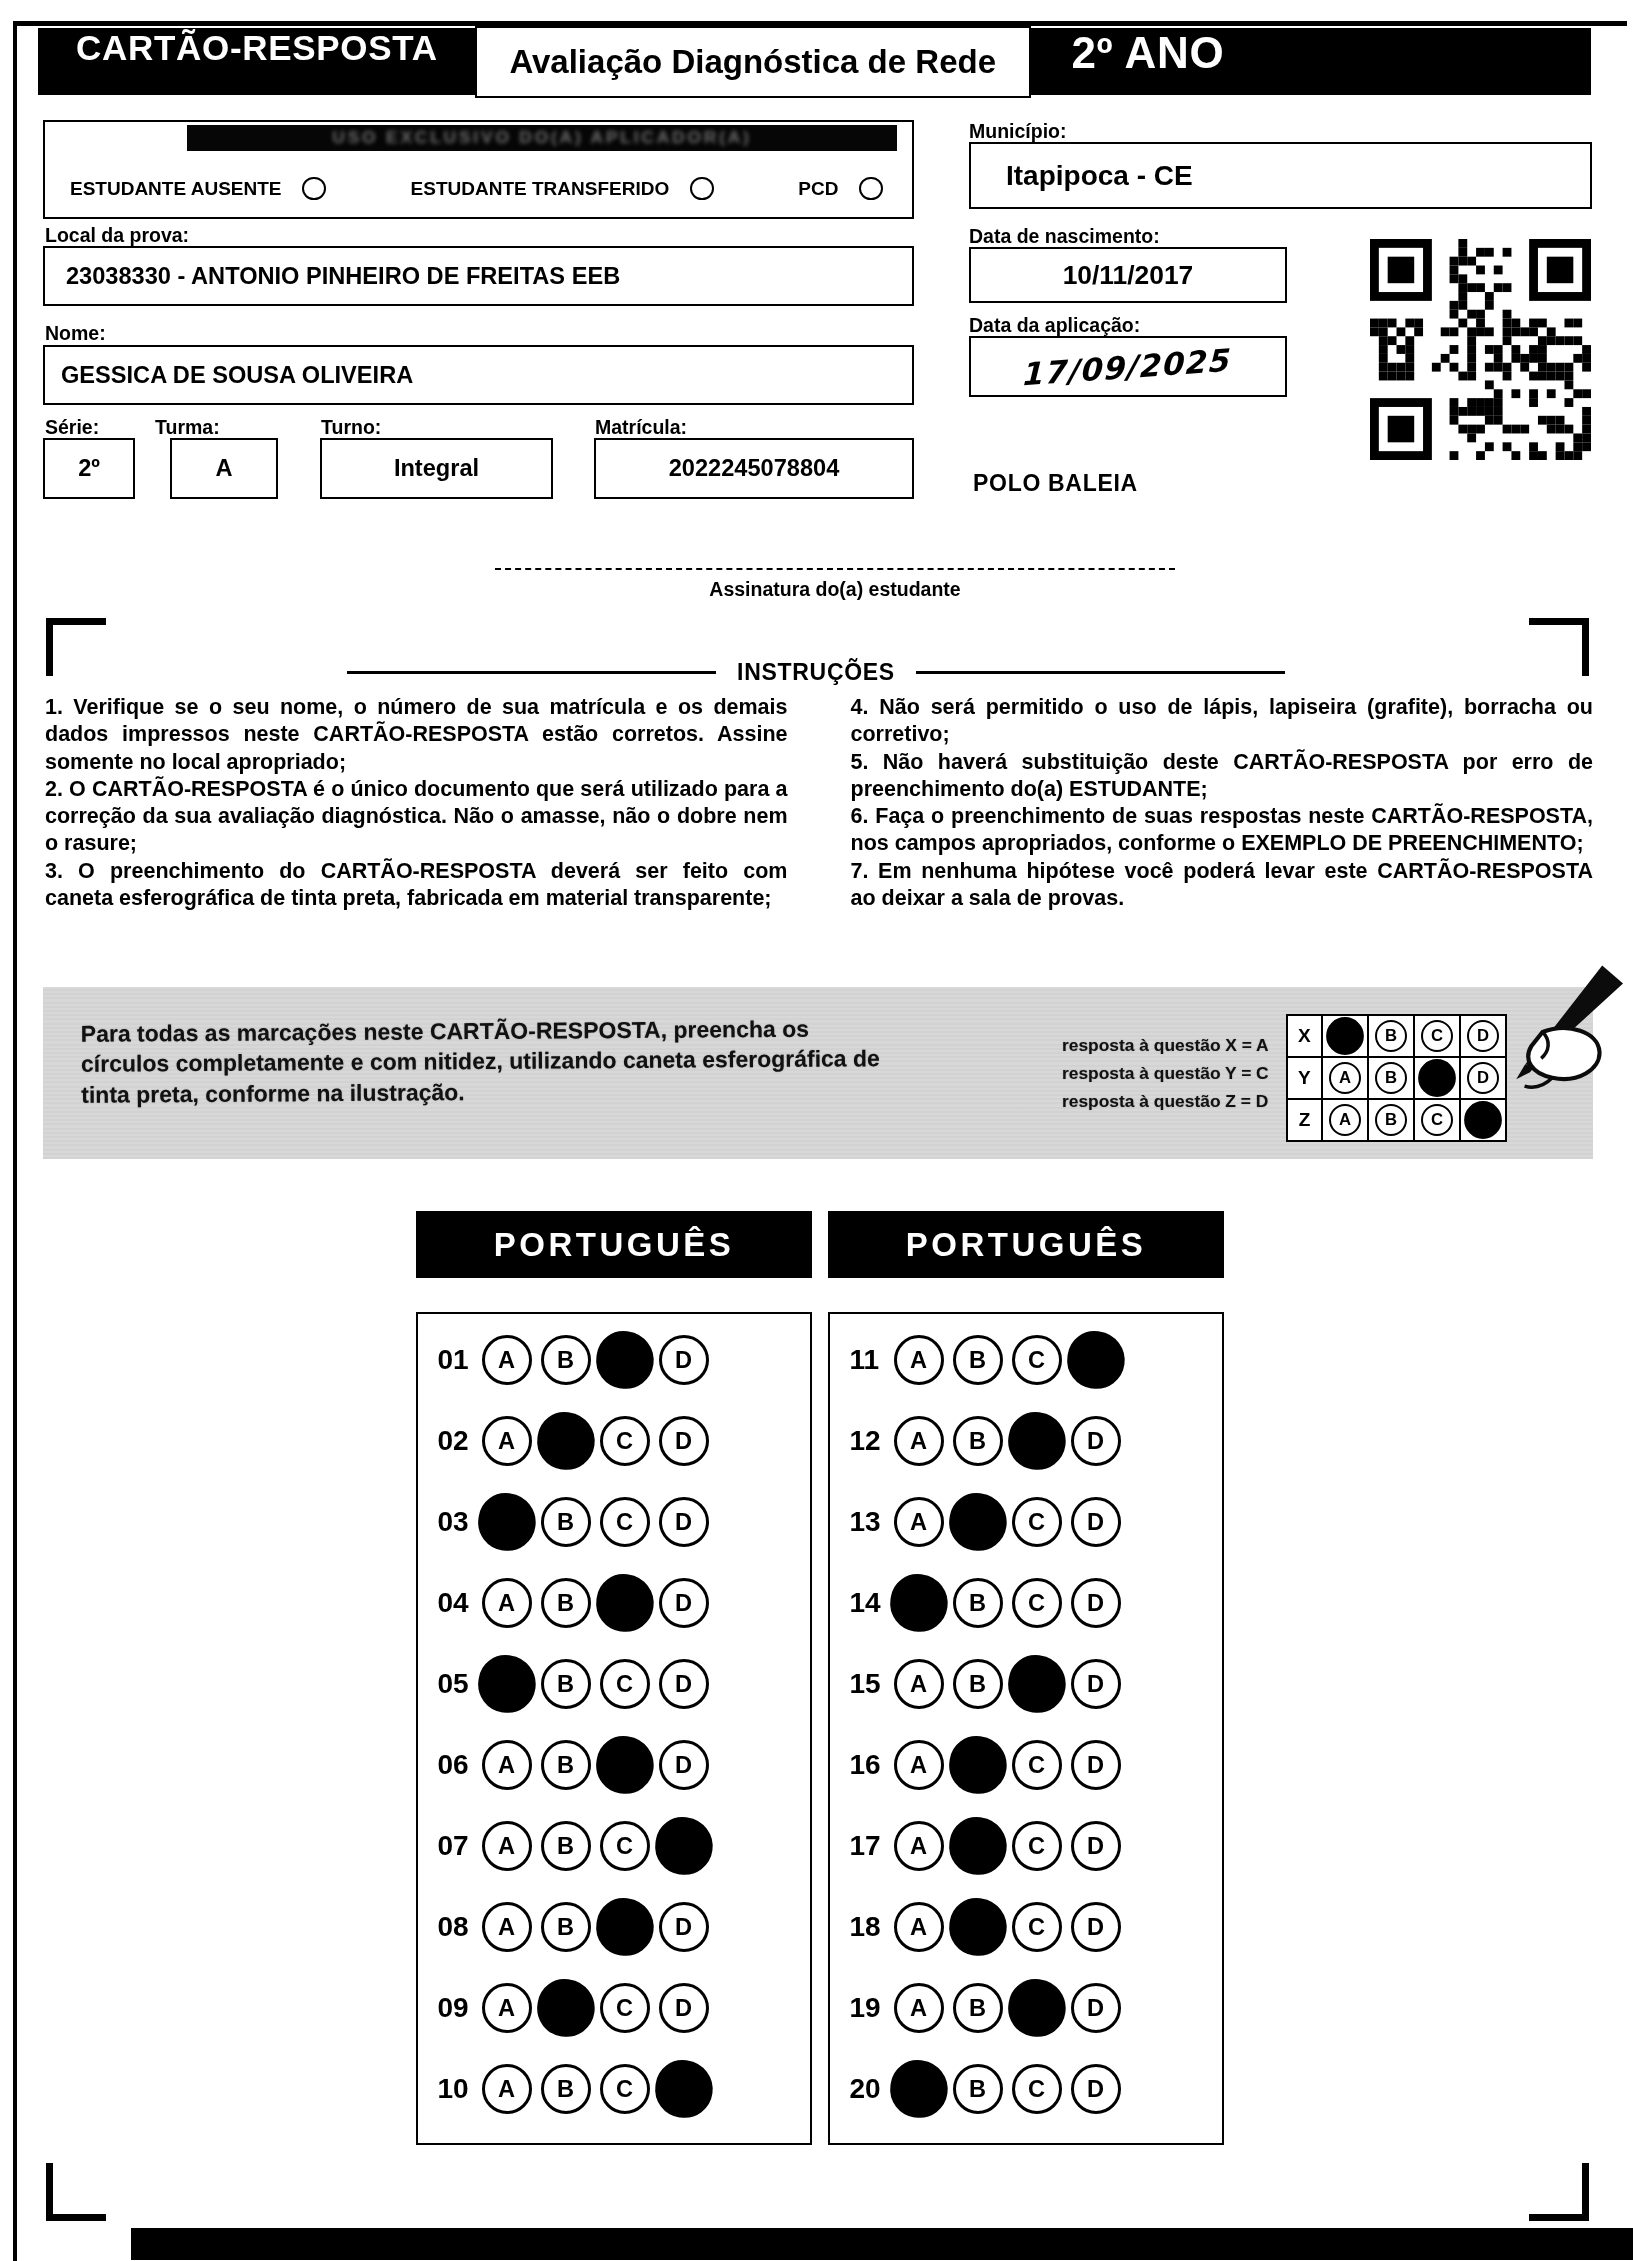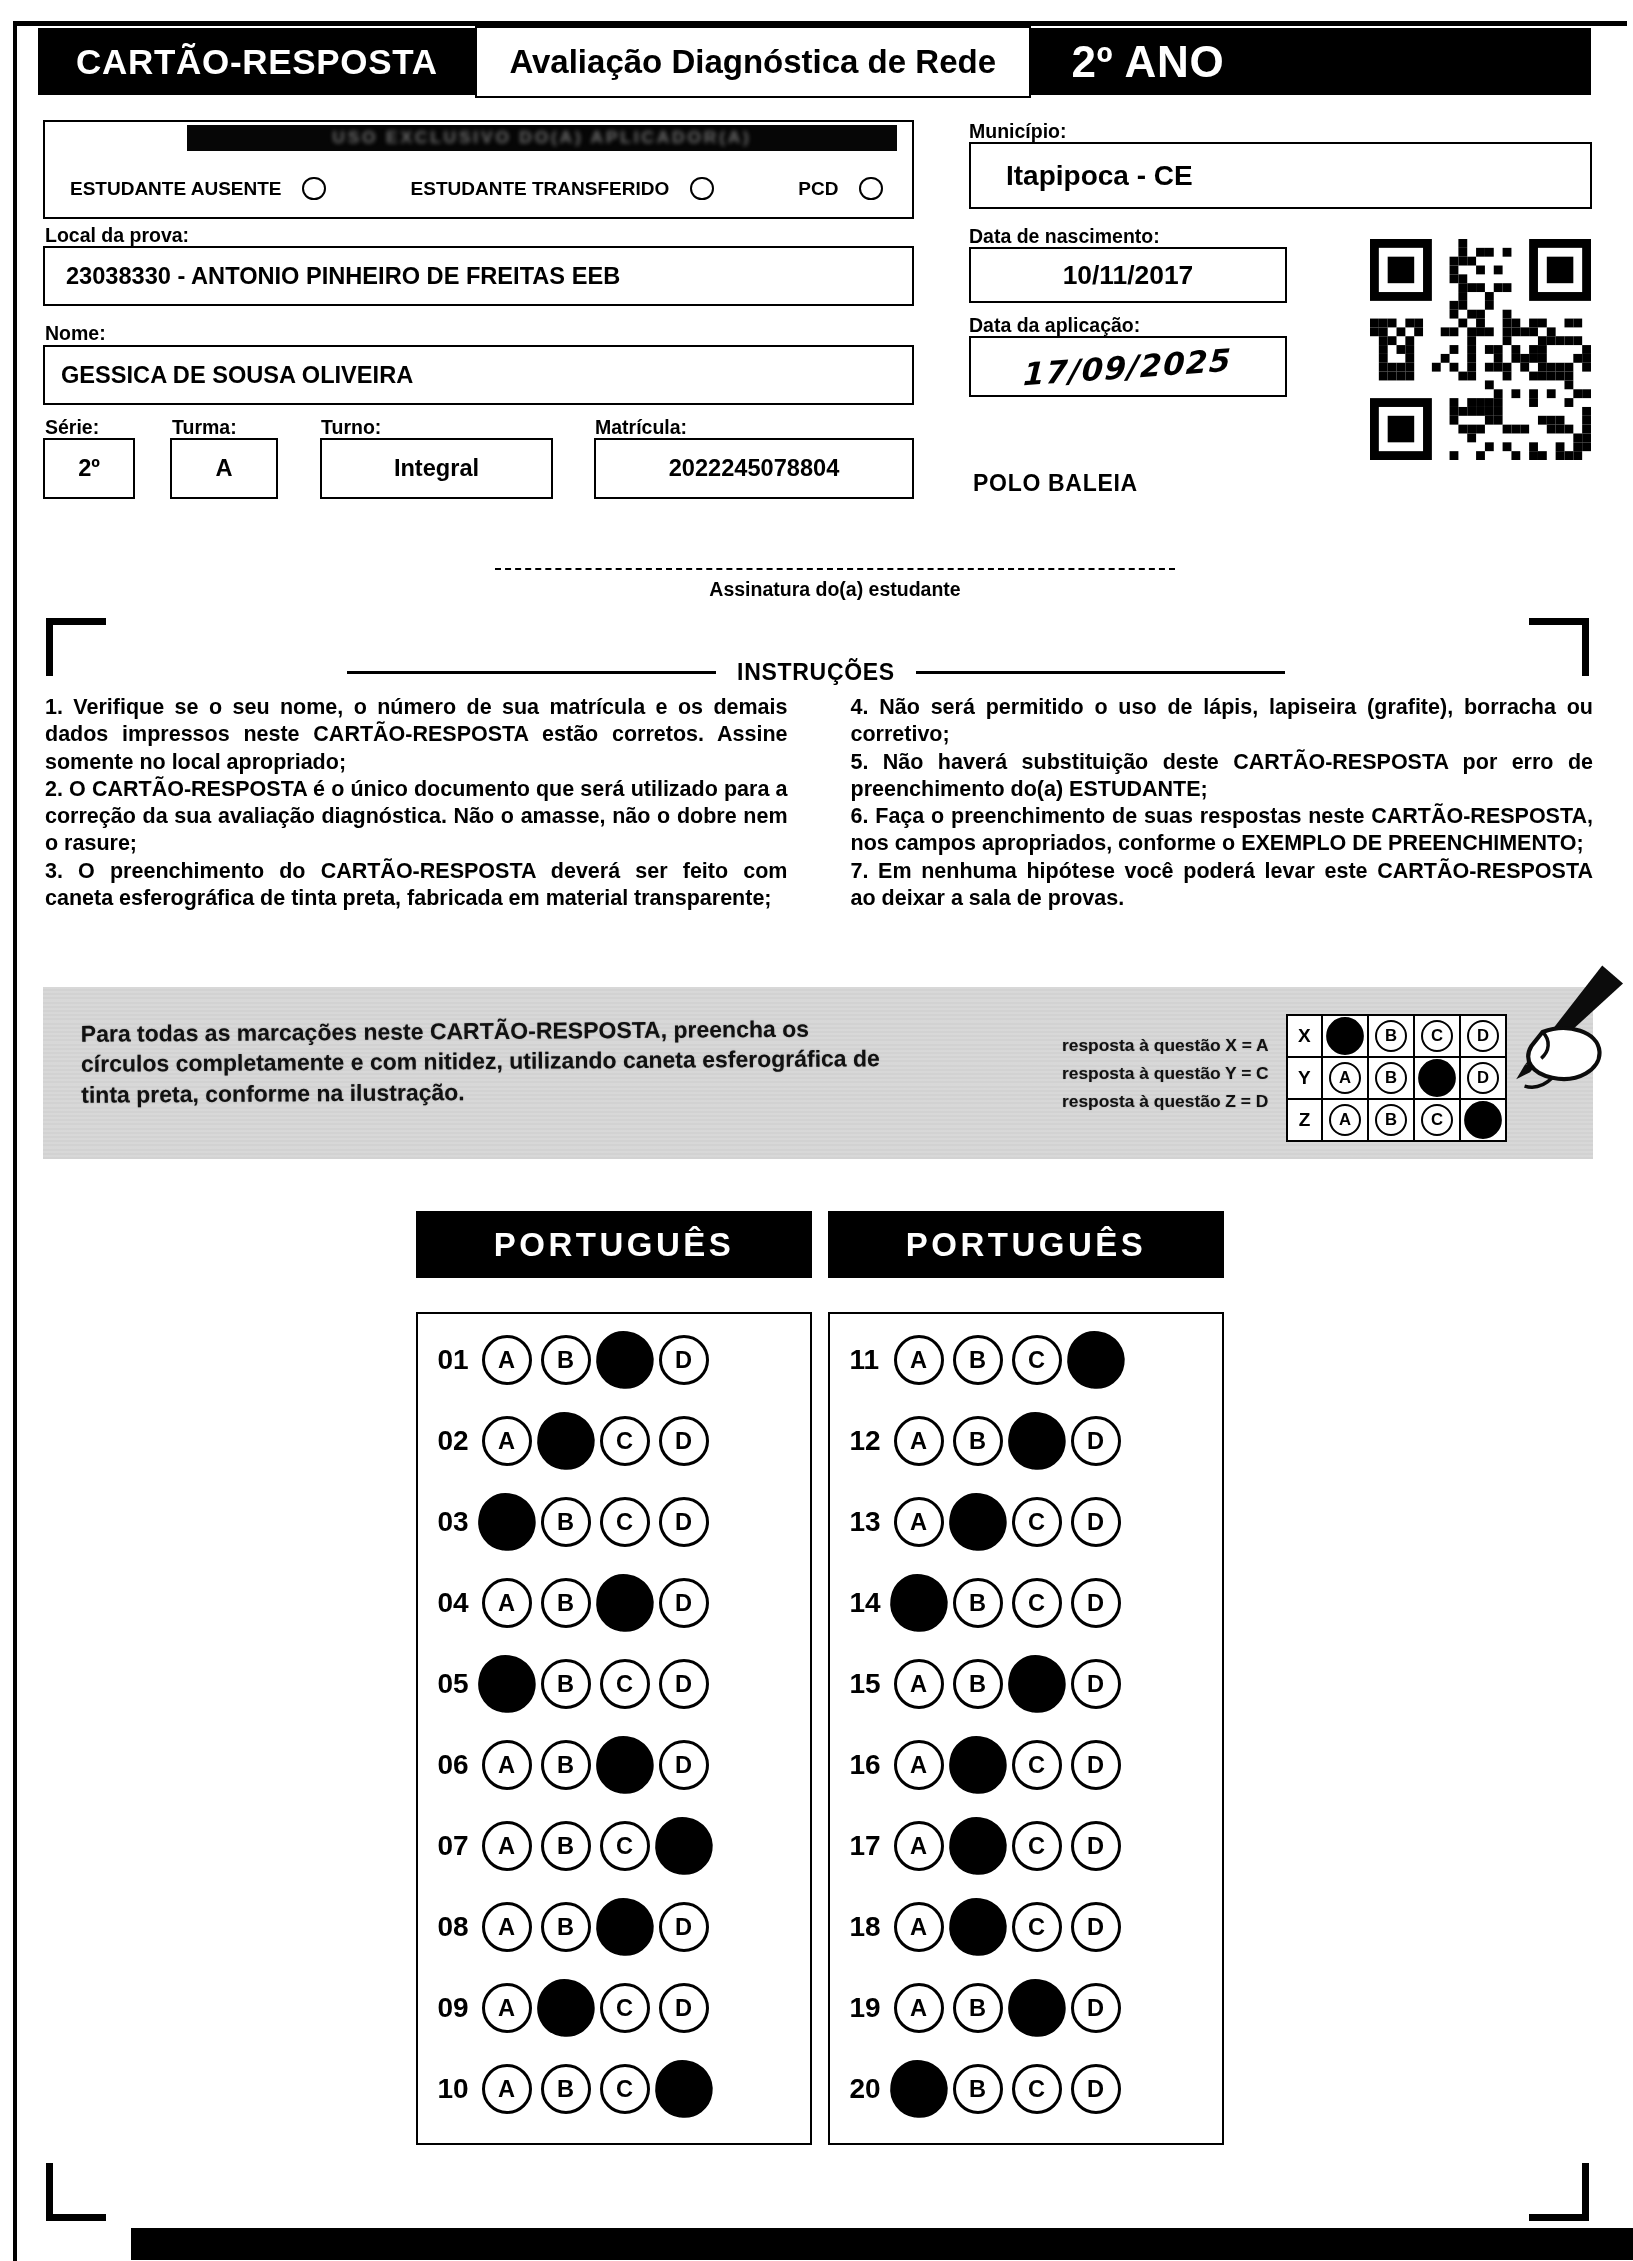--- a/index.html
+++ b/index.html
@@ -5,21 +5,21 @@
   html,body{margin:0;padding:0;background:#e8e8e8;}
   .page{position:relative;width:1633px;height:2261px;background:#ffffff;overflow:hidden;
         font-family:"Liberation Sans",sans-serif;color:#000;}
   
   .line-top{position:absolute;left:12.5px;top:21px;width:1614px;height:4.9px;background:#000;}
   .line-left{position:absolute;left:12.5px;top:21px;width:4.9px;height:2240px;background:#000;}
   .bottom-bar{position:absolute;left:131px;top:2228px;width:1502px;height:32px;background:#000;}
 
   
   .header{position:absolute;left:38px;top:28px;width:1553px;height:67px;background:#000;
-          display:flex;align-items:center;}
+          display:flex;align-items:flex-start;}
   .header-left{width:389px;color:#fff;font-size:35px;font-weight:600;padding-left:38px;letter-spacing:0.7px;white-space:nowrap;}
   .header-center{align-self:center;height:72px;box-sizing:border-box;width:556px;background:#fff;border:2.8px solid #000;
           display:flex;align-items:center;justify-content:center;font-size:33px;font-weight:700;margin:0 9.7px;white-space:nowrap;}
   .header-right{flex:1;color:#fff;font-size:44px;font-weight:700;padding-left:31px;letter-spacing:0.7px;white-space:nowrap;}
 
   
   .field-label{position:absolute;font-size:19.5px;font-weight:700;white-space:nowrap;}
   .field-box{position:absolute;border:2.1px solid #000;background:#fff;display:flex;align-items:center;box-sizing:border-box;}
   .field-value{font-size:23.6px;font-weight:700;white-space:nowrap;}
 
@@ -31,21 +31,21 @@
            padding:0 29px 0 25px;box-sizing:border-box;align-items:center;height:33px;}
   .chk-item{display:flex;align-items:center;gap:21px;}
   .chk-label{font-size:19px;font-weight:600;white-space:nowrap;}
   .chk-circle{width:23.6px;height:23.6px;border:2.1px solid #000;border-radius:50%;box-sizing:border-box;background:#fff;}
 
   .lbl-local{left:45px;top:224px;}
   .box-local{left:43px;top:246px;width:871px;height:60px;padding-left:21px;}
   .lbl-nome{left:45px;top:322px;}
   .box-nome{left:43px;top:345px;width:871px;height:60px;padding-left:16px;}
   .lbl-serie{left:45px;top:416px;}
-  .lbl-turma{left:172px;top:416px;}
+  .lbl-turma{left:155px;top:416px;}
   .lbl-turno{left:321px;top:416px;}
   .lbl-matricula{left:595px;top:416px;}
   .box-serie{left:43px;top:438px;width:92px;height:61px;justify-content:center;}
   .box-turma{left:170px;top:438px;width:108px;height:61px;justify-content:center;}
   .box-turno{left:320px;top:438px;width:233px;height:61px;justify-content:center;}
   .box-matricula{left:594px;top:438px;width:320px;height:61px;justify-content:center;}
 
   .lbl-municipio{left:969px;top:120px;}
   .box-municipio{left:969px;top:142px;width:623px;height:67px;padding-left:35px;}
   .box-municipio .field-value{font-size:28px;}

